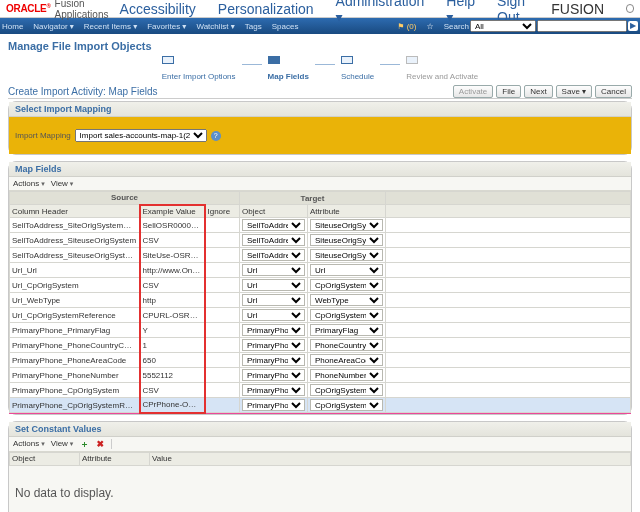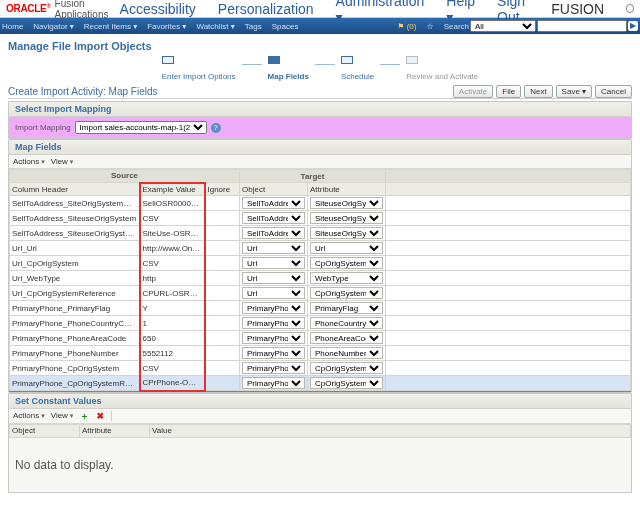--- a/index.html
+++ b/index.html
@@ -22,23 +22,23 @@
 .steps{display:flex;justify-content:center;gap:6px;font-size:8px;color:#3b6ea5;margin-bottom:4px;align-items:center}
 .step{display:flex;flex-direction:column;gap:8px}
 .stepbox{width:12px;height:8px;border:1px solid #3b6ea5;background:#eaf2fb}
 .stepbox.active{background:#3b6ea5}
 .stepline{width:20px;height:1px;background:#9bb8d8;margin-bottom:8px}
 .step.inactive{color:#999}
 .subhdr{display:flex;align-items:center;border-bottom:1px solid #ccc;margin-bottom:2px}
 .subhdr h2{color:#3b6ea5;font-size:10px;font-weight:normal;flex:1}
 .btns{display:flex;gap:3px}
 .btn{font-size:8px;padding:1px 5px;border:1px solid #9aa;background:linear-gradient(#fdfdfd,#e7e7e7);border-radius:2px;cursor:pointer;color:#333}
-.panel{border:1px solid #c8c8c8;border-radius:1px;background:#f7f7f3}
+.panel{border:1px solid #c8c8c8;border-radius:8px;margin-bottom:6px;background:#f7f7f3}
 .panel-hd{background:linear-gradient(#f0f0ea,#e4e4dc);padding:2px 6px;color:#3b6ea5;font-weight:bold;font-size:9px;border-bottom:1px solid #d0d0ca}
-.panel-bd{padding:4px 6px;background:#f0abfc}
+.panel-bd{padding:12px 6px;background:#eab308}
 .fld{display:flex;align-items:center;gap:4px;font-size:8px}
 .fld label{color:#555}
 .fld select{font-size:8px;height:13px}
 .help{width:10px;height:10px;border-radius:50%;background:#5b8fc7;color:#fff;display:inline-flex;align-items:center;justify-content:center;font-size:7px}
 .toolbar{display:flex;gap:6px;padding:2px 4px;font-size:8px;align-items:center;border-bottom:1px solid #d8d8d0}
 .toolbar .menu{color:#333;cursor:pointer}
 .toolbar .menu::after{content:" \25BE";font-size:7px;color:#666}
 .tblwrap{background:#ec4899}
 table{border-collapse:collapse;width:100%;table-layout:fixed}
 th,td{border:1px solid #d6d6d0;font-size:8px;padding:1px 2px;height:13px;overflow:hidden;white-space:nowrap;text-overflow:ellipsis;background:#fff}

